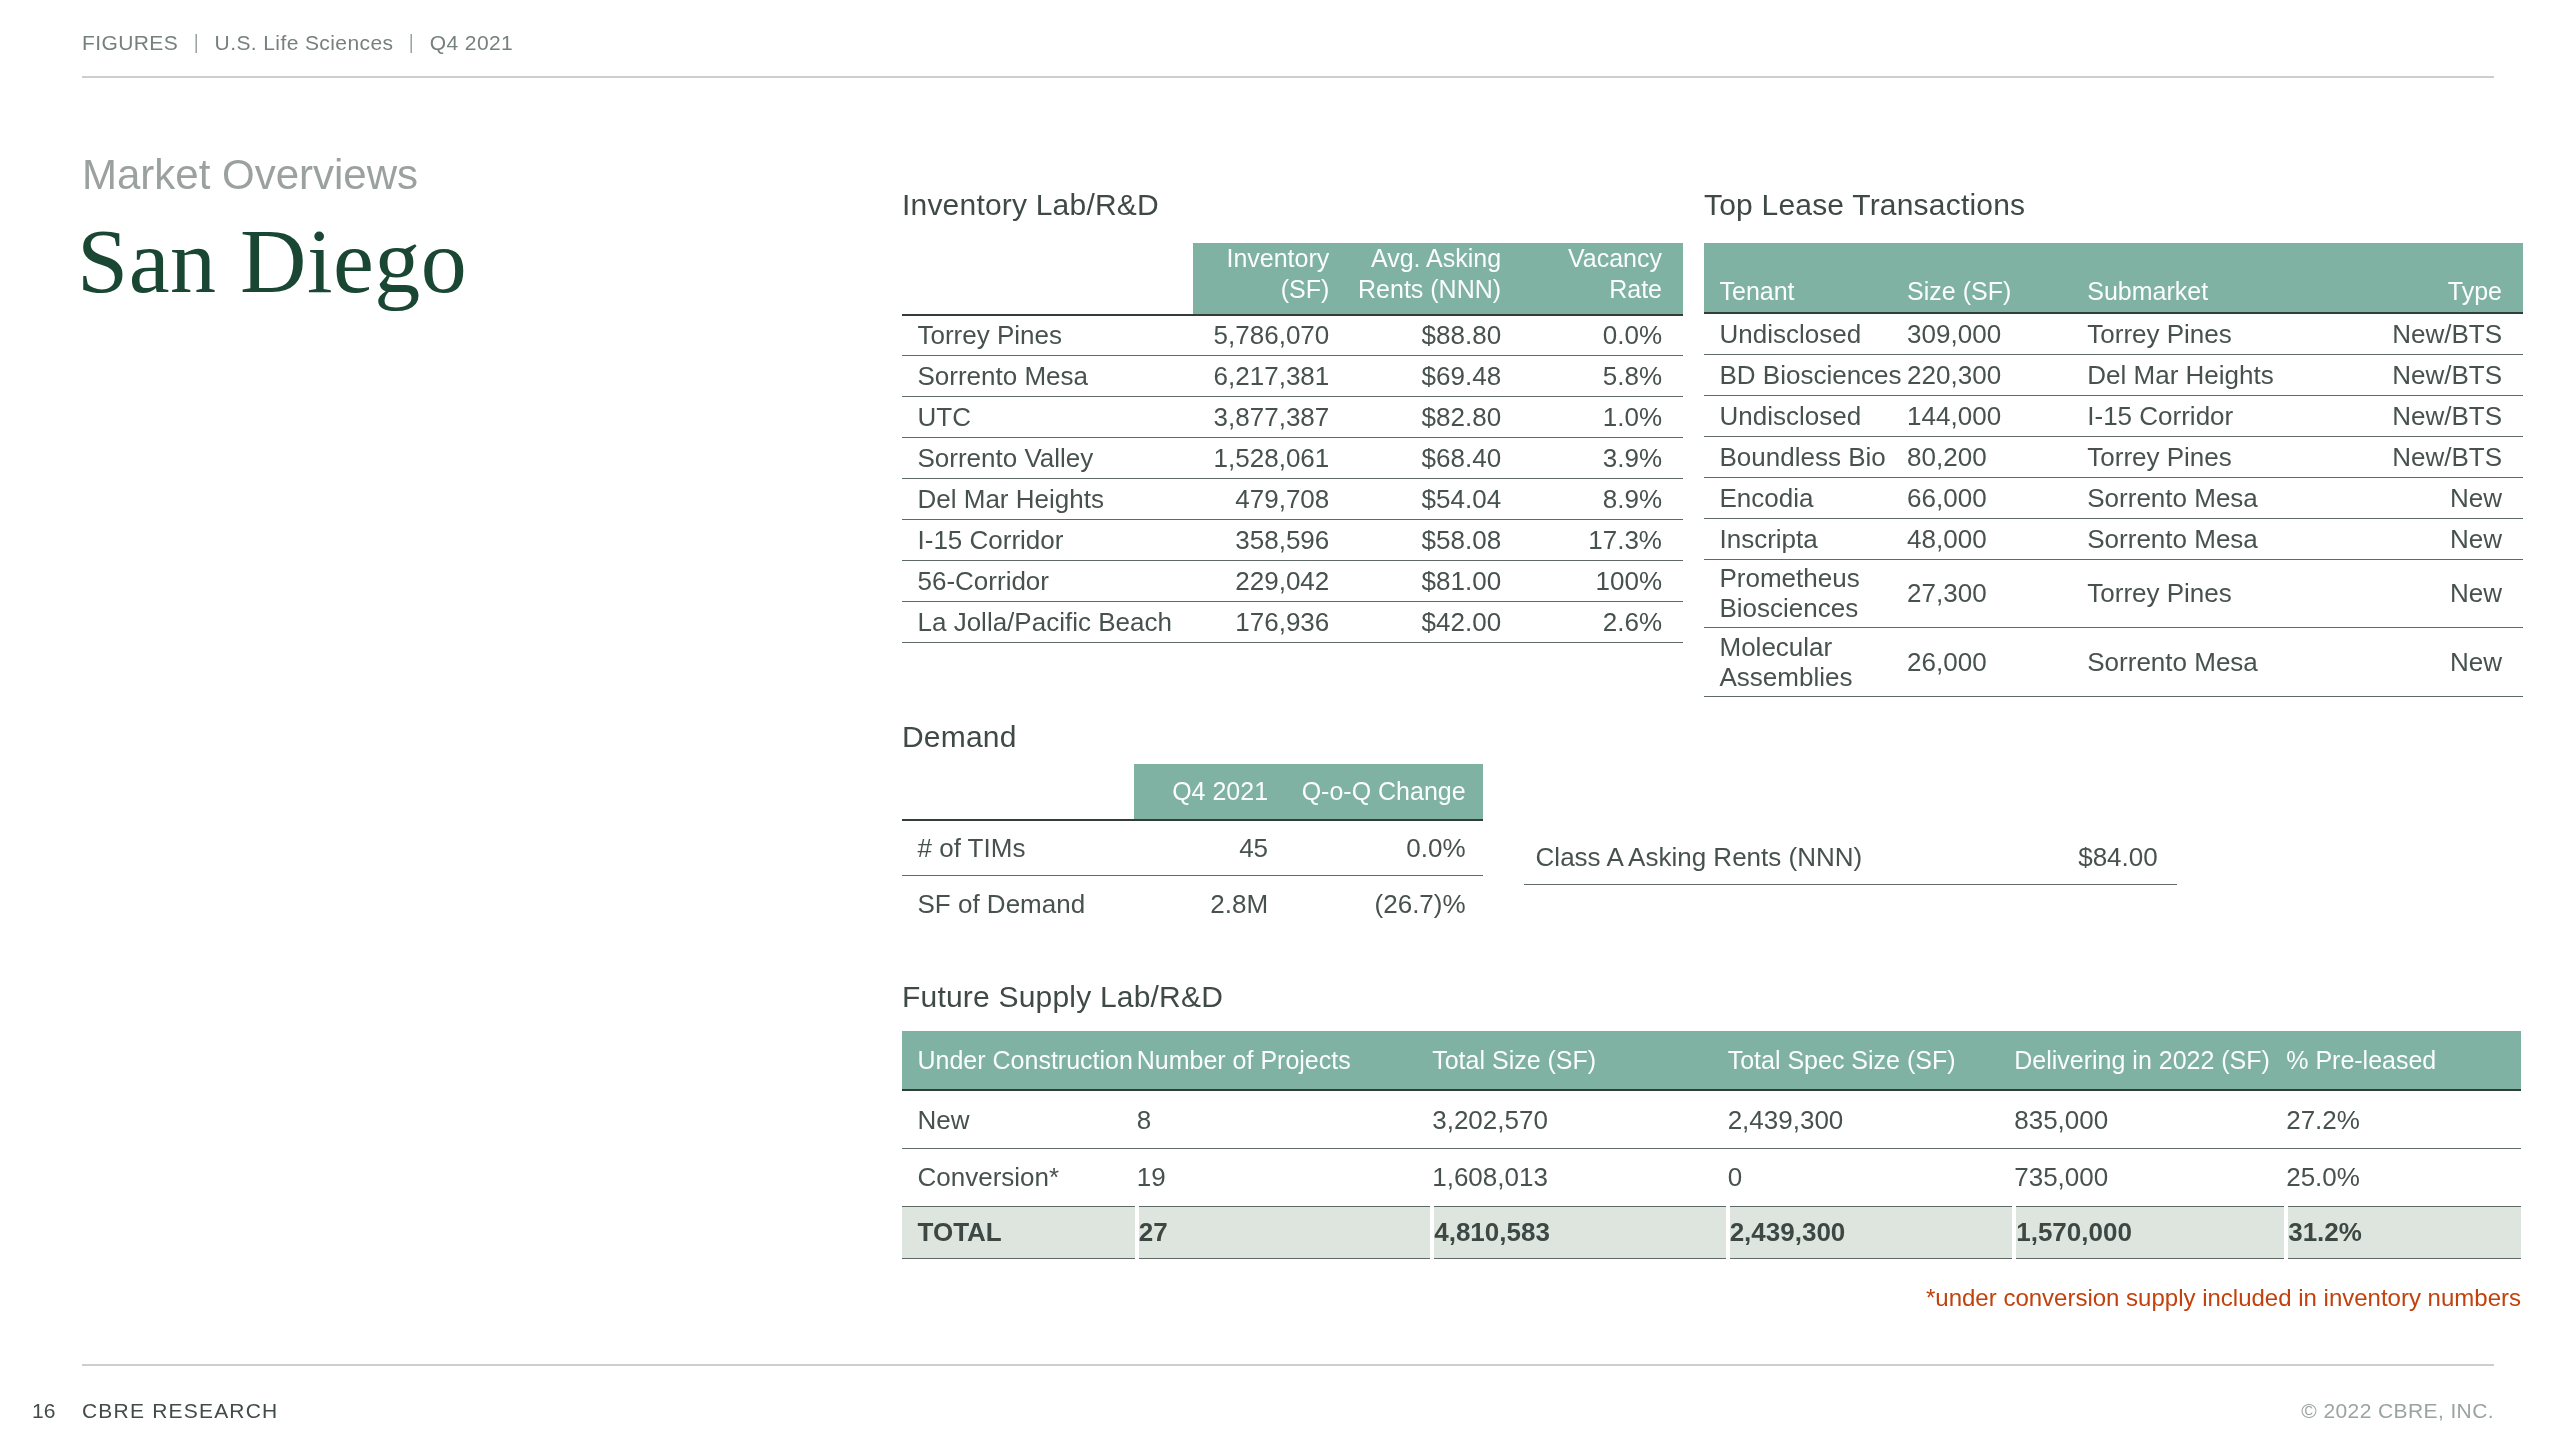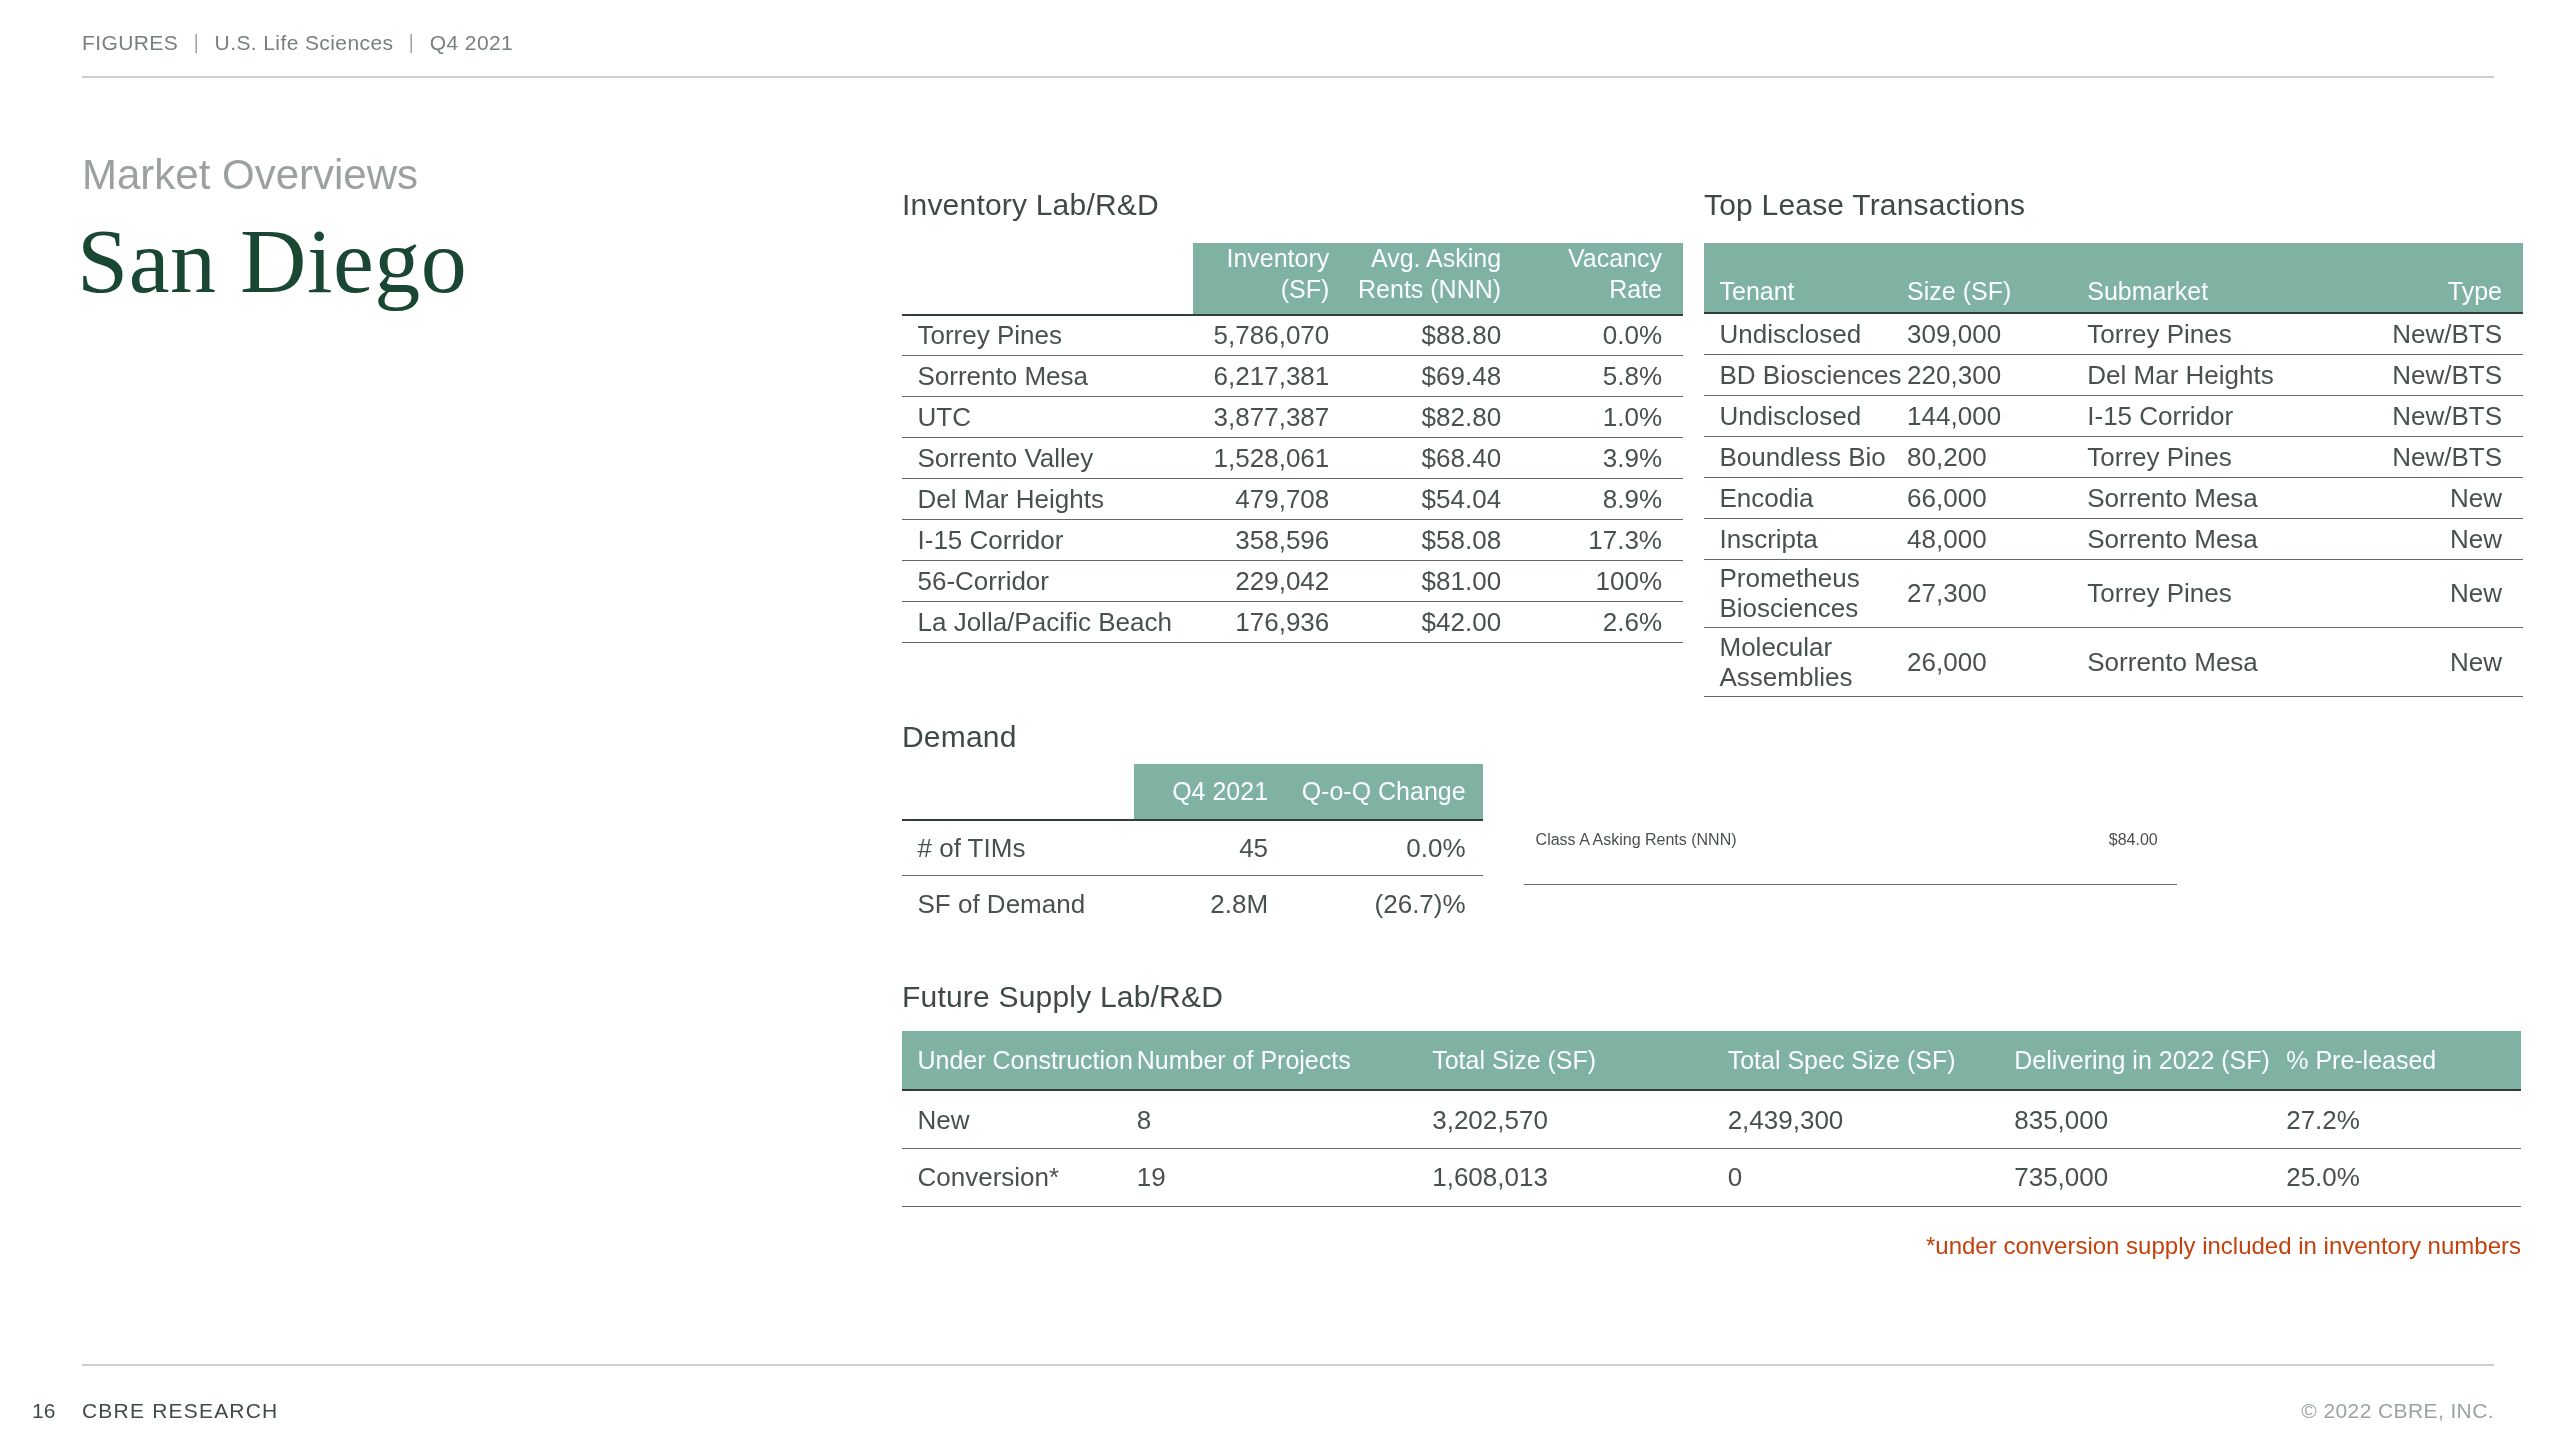--- a/index.html
+++ b/index.html
@@ -72,22 +72,22 @@
   .demand-table .ar { padding-right:17.4px; }
   .demand-table tbody tr:last-child td { border-bottom:none; }
   .future-table { margin-top:17.4px; }
   .future-table th { height:59px; vertical-align:middle; }
   .future-table td { height:58px; }
   .future-table .total-row td { height:52px; }
   
   .classa {
     position:absolute; left:1524px; top:831px; width:653px; height:54px;
     border-bottom:1.9px solid #5f6965;
-    display:flex; justify-content:space-between; align-items:flex-start;
-    font-size:16px; color:#47524f;
+    display:flex; justify-content:space-between; align-items:center;
+    font-size:26px; color:#47524f;
   }
   .classa .label { padding-left:11.6px; }
   .classa .value { padding-right:19.3px; }
   
   .footnote { margin-top:25px; font-size:24px; color:#c2410c;text-align:right; }
   
   .rule-bottom {
     position:absolute; left:82px; top:1364px; width:2412px; height:1.9px;
     background:#cbd0cd;
   }
@@ -329,20 +329,28 @@
             <td class="ac">27.2%</td>
           </tr>
           <tr>
             <td class="al">Conversion*</td>
             <td class="ac">19</td>
             <td class="ac">1,608,013</td>
             <td class="ac">0</td>
             <td class="ac">735,000</td>
             <td class="ac">25.0%</td>
           </tr>
+          <tr class="total-row">
+            <td class="al">TOTAL</td>
+            <td class="ac">27</td>
+            <td class="ac">4,810,583</td>
+            <td class="ac">2,439,300</td>
+            <td class="ac">1,570,000</td>
+            <td class="ac">31.2%</td>
+          </tr>
         </tbody>
       </table>
     <div class="footnote">*under conversion supply included in inventory numbers</div>
   </div>
 
   <div class="rule-bottom"></div>
   <div class="page-num">16</div>
   <div class="footer-left">CBRE RESEARCH</div>
   <div class="footer-right">© 2022 CBRE, INC.</div>
 

